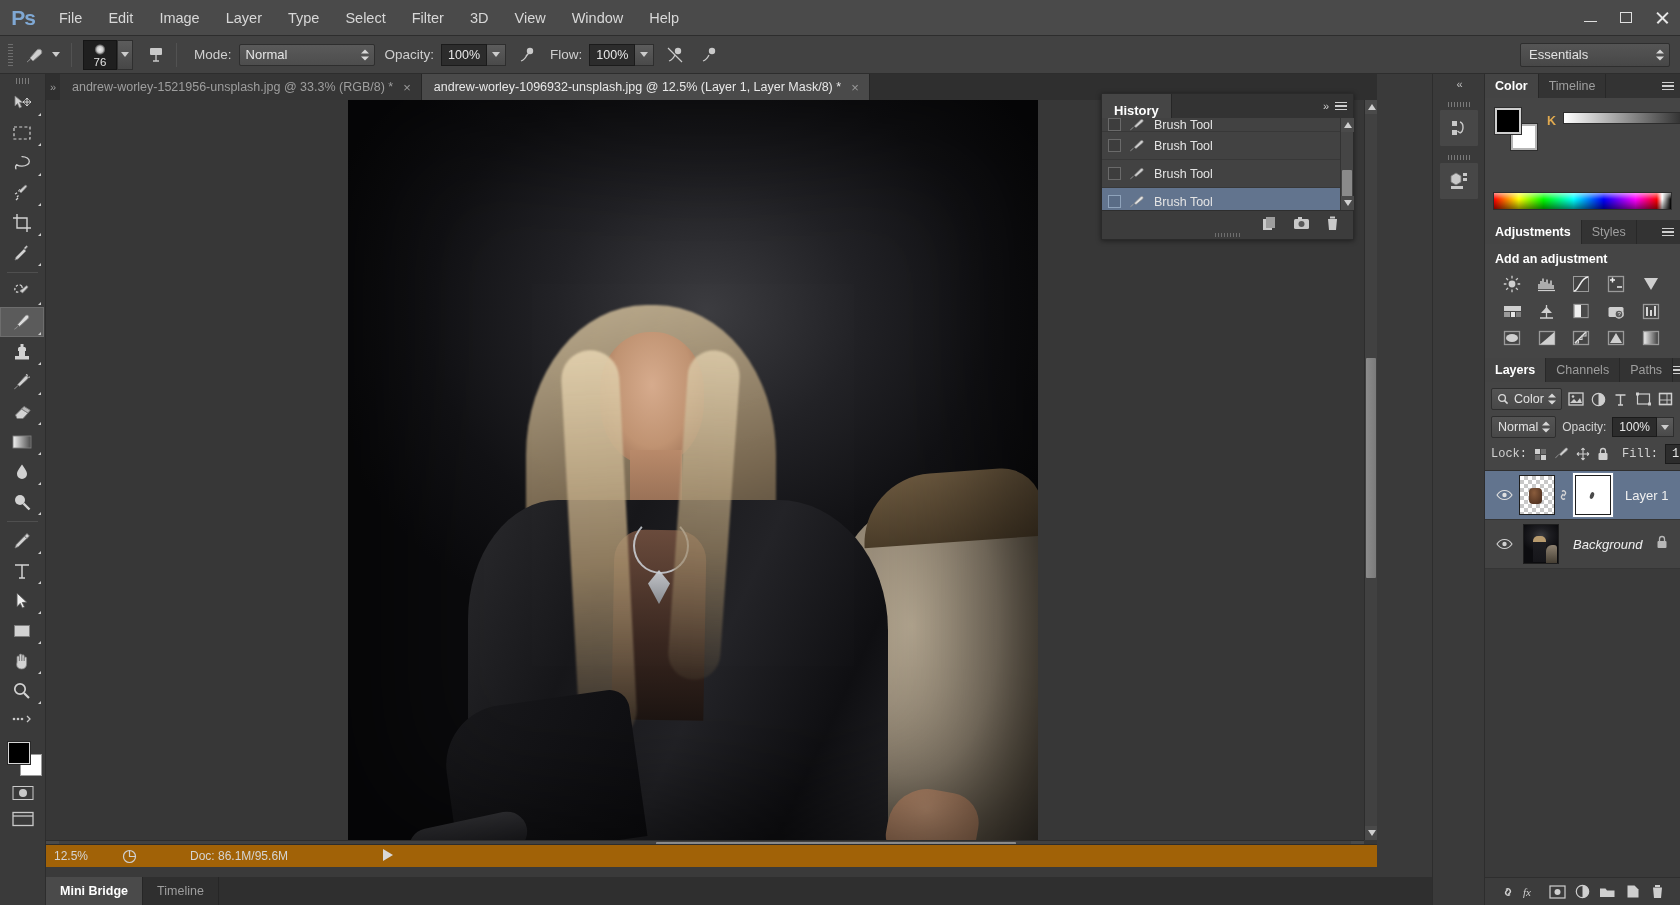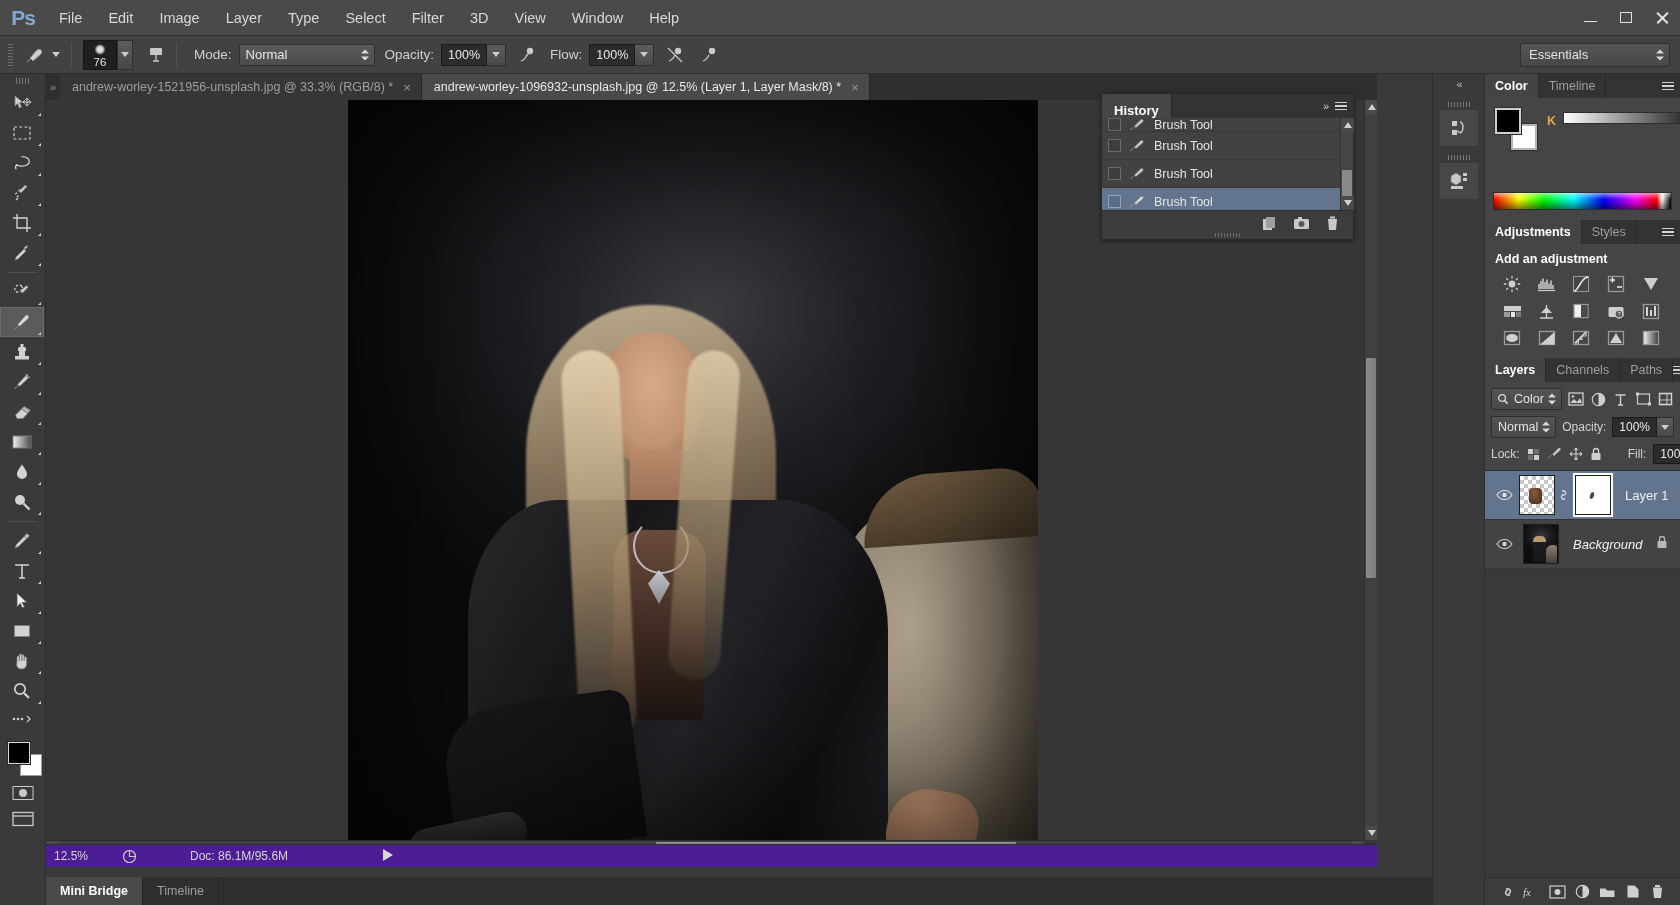--- a/index.html
+++ b/index.html
@@ -163,21 +163,21 @@
   .h-scroll {
     position:absolute; left:0; right:13px; bottom:0; height:14px; background:#414141;
     border-top:1px solid #2d2d2d;
   }
   .h-thumb { position:absolute; top:1px; bottom:1px; left:610px; width:360px;
     background: linear-gradient(to bottom, #8c8c8c, #7b7b7b); border-radius:1px; }
 
   
   .statusbar {
     position: absolute; left: 46px; right: 303px; bottom: 38px; height: 23px;
-    background: #4c1d95; display:flex; align-items:center; border-top:1px solid #2d2d2d;
+    background: #a16207; display:flex; align-items:center; border-top:1px solid #2d2d2d;
     font-size: 12px; color:#d4d4d4;
   }
   .zoom-val { width: 70px; padding-left: 8px; }
   .sb-ico { width:26px;height:23px;display:flex;align-items:center;justify-content:center; }
   .doc-info { flex: 0 0 auto; margin-left: 48px; }
   .sb-play { margin-left: 95px; }
 
   
   .bottomtabs {
     position:absolute; left:46px; right:0; bottom:0; height:28px;
@@ -273,21 +273,21 @@
 
   .layers-body { background:#454545; }
   .lyr-filter { display:flex; align-items:center; gap:5px; padding: 6px 6px 0 6px; }
   .kind-box { width:84px;height:22px;background:linear-gradient(#545454,#484848);border:1px solid #2e2e2e;
     border-radius:2px;display:flex;align-items:center;gap:5px;padding:0 5px;font-size:12.5px;color:#e2e2e2;position:relative;}
   .filt-ico { width:21px;height:21px;display:flex;align-items:center;justify-content:center; }
   .lyr-mode-row { display:flex; align-items:center; gap:6px; padding: 6px 6px 0 6px; }
   .mode-box { width:140px;height:22px;background:linear-gradient(#545454,#484848);border:1px solid #2e2e2e;
     border-radius:2px;display:flex;align-items:center;padding:0 6px;font-size:12.5px;color:#e2e2e2;position:relative;}
   .lbl-sm { font-size:12px; color:#d2d2d2; }
-  .lyr-lock-row { display:flex; align-items:center; gap:7px; padding: 6px 6px 6px 6px; }
+  .lyr-lock-row { display:flex; align-items:center; gap:7px; padding: 6px 6px 6px 6px; font-family: Liberation Mono, monospace; }
   .lock-ico { width:16px;height:16px;display:flex;align-items:center;justify-content:center; }
   .layer-list { background:#3f3f3f; border-top:1px solid #2f2f2f; }
   .layer-row { height:49px; display:flex; align-items:center; gap:0; border-bottom:1px solid #353535;
     background:#434343; padding-left:4px; }
   .layer-row.selected { background:#62748e; }
   .eye { width:30px; height:49px; display:flex; align-items:center; justify-content:center; }
   .thumb-chk {
     width:36px;height:40px; border:1px solid #1e1e1e;
     background-image:
       linear-gradient(45deg, #c8c8c8 25%, transparent 25%, transparent 75%, #c8c8c8 75%),
@@ -1068,21 +1068,21 @@
           <svg width="14" height="14" viewBox="0 0 14 14">
               <path d="M7 1v12M1 7h12M7 1l-1.6 1.9M7 1l1.6 1.9M7 13l-1.6-1.9M7 13l1.6-1.9M1 7l1.9-1.6M1 7l1.9 1.6M13 7l-1.9-1.6M13 7l-1.9 1.6" stroke="#cfcfcf" stroke-width="1.1"></path>
             </svg>
         </span>
         <span class="lock-ico">
           <svg width="12" height="14" viewBox="0 0 12 14">
               <rect x="1.5" y="6" width="9" height="7" rx="1" fill="#cfcfcf" stroke="none"></rect>
               <path d="M3.5 6V4a2.5 2.5 0 0 1 5 0v2" stroke="#cfcfcf" stroke-width="1.3"></path>
             </svg>
         </span>
-        <span class="lbl-sm" style="margin-left:19px">Fill:</span>
+        <span class="lbl-sm" style="margin-left:6px">Fill:</span>
         <div style="display:flex">
           <div class="val-box" style="height:20px;min-width:40px;font-size:12px">100%</div>
 
         </div>
       </div>
 
       <div class="layer-list">
         <div class="layer-row selected">
           <span class="eye">
             <svg width="17" height="12" viewBox="0 0 17 12">

